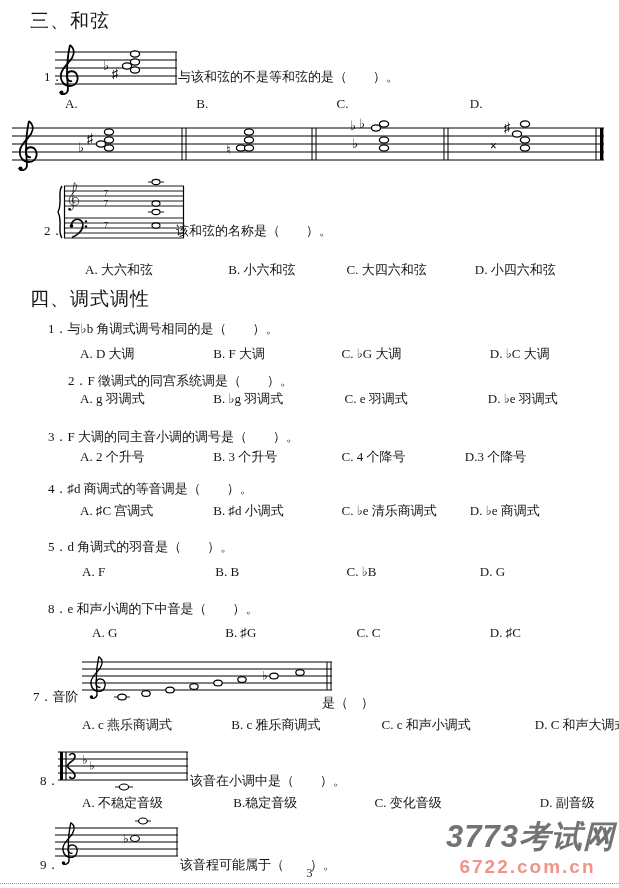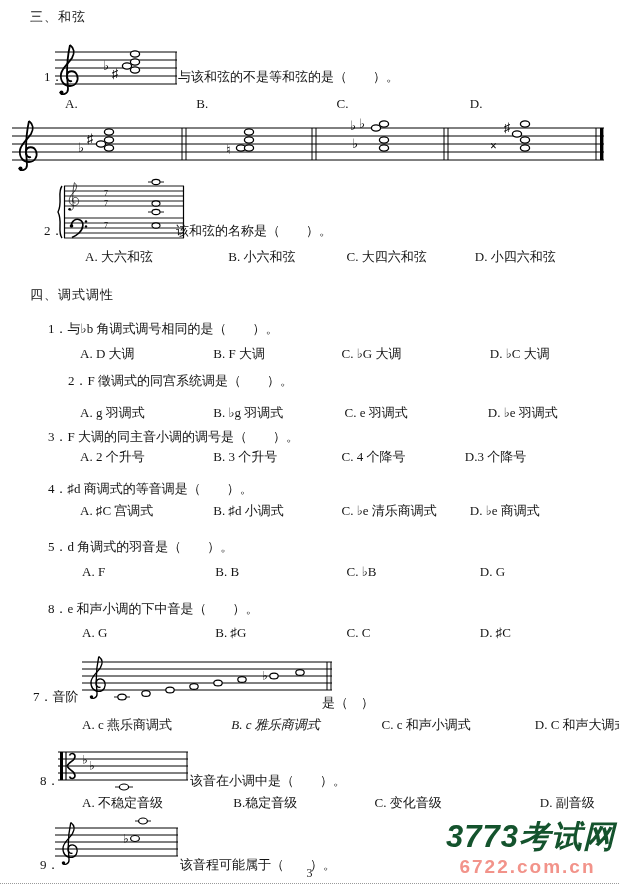--- a/index.html
+++ b/index.html
@@ -1,21 +1,21 @@
 <!DOCTYPE html>
 <html><head>
 <meta charset="utf-8">
 <style>
   html,body{margin:0;padding:0;background:#e8e8e8;}
   .page{
     position:relative;width:619px;height:888px;margin:0 auto;background:#fff;
     font-family:"Liberation Serif","DejaVu Serif",serif;color:#141414;overflow:hidden;
   }
   .abs{position:absolute;}
-  .heading{font-size:13px;letter-spacing:1px;}
+  .heading{font-size:19px;letter-spacing:1px;}
   .qtext{font-size:13px;white-space:nowrap;}
   .opts{position:absolute;font-size:13px;white-space:nowrap;}
   .opts span{display:inline-block;}
   svg{display:block;}
   .wm1{
     font-family:"Liberation Sans","DejaVu Sans",sans-serif;
     font-size:31px;font-weight:bold;font-style:italic;letter-spacing:1px;
   }
   .wm2{
     font-family:"Liberation Sans","DejaVu Sans",sans-serif;
@@ -171,36 +171,36 @@
       <ellipse cx="100" cy="47.5" rx="4" ry="2.6"></ellipse>
     </g>
   </svg>
 
   <div class="abs qtext" style="left:44px;top:222px;">2．</div>
   <div class="abs qtext" style="left:176px;top:222px;">该和弦的名称是（　　）。</div>
 
   <div class="opts" style="left:85px;top:248px;">
     <span style="width:140px;">A. 大六和弦</span>
     <span style="width:115px;">B. 小六和弦</span>
-    <span style="width:125px;">C. 大四六和弦</span>
+    <span style="width:125px;margin-top:13px;">C. 大四六和弦</span>
     <span>D. 小四六和弦</span>
   </div>
 
   <div class="abs heading" style="left:30px;top:286px;">四、调式调性</div>
 
   <div class="abs qtext" style="left:48px;top:320px;">1．与♭b 角调式调号相同的是（　　）。</div>
   <div class="opts" style="left:80px;top:345px;">
     <span style="width:130px;">A. D 大调</span>
     <span style="width:125px;">B. F 大调</span>
     <span style="width:145px;">C. ♭G 大调</span>
     <span>D. ♭C 大调</span>
   </div>
 
   <div class="abs qtext" style="left:48px;top:372px;margin-left:20px;">2．F 徵调式的同宫系统调是（　　）。</div>
-  <div class="opts" style="left:80px;top:390px;margin-top:14px;">
+  <div class="opts" style="left:80px;top:390px;">
     <span style="width:130px;">A. g 羽调式</span>
     <span style="width:128px;">B. ♭g 羽调式</span>
     <span style="width:140px;">C. e 羽调式</span>
     <span>D. ♭e 羽调式</span>
   </div>
 
   <div class="abs qtext" style="left:48px;top:428px;">3．F 大调的同主音小调的调号是（　　）。</div>
   <div class="opts" style="left:80px;top:448px;">
     <span style="width:130px;">A. 2 个升号</span>
     <span style="width:125px;">B. 3 个升号</span>
@@ -218,21 +218,21 @@
 
   <div class="abs qtext" style="left:48px;top:538px;">5．d 角调式的羽音是（　　）。</div>
   <div class="opts" style="left:82px;top:564px;">
     <span style="width:130px;">A. F</span>
     <span style="width:128px;">B. B</span>
     <span style="width:130px;">C. ♭B</span>
     <span>D. G</span>
   </div>
 
   <div class="abs qtext" style="left:48px;top:600px;">8．e 和声小调的下中音是（　　）。</div>
-  <div class="opts" style="left:82px;top:625px;">
+  <div class="opts" style="left:92px;top:625px;">
     <span style="width:130px;">A. G</span>
     <span style="width:128px;">B. ♯G</span>
     <span style="width:130px;">C. C</span>
     <span>D. ♯C</span>
   </div>
 
   <svg class="abs" style="left:82px;top:650px;" width="254" height="54" viewBox="0 0 254 54">
     <g stroke="#000" stroke-width="1">
       <line x1="0" y1="12" x2="250" y2="12"></line>
         <line x1="0" y1="19" x2="250" y2="19"></line>
@@ -257,21 +257,21 @@
       <ellipse cx="160" cy="29.5" rx="4.2" ry="2.9"></ellipse>
       <ellipse cx="192" cy="26" rx="4.2" ry="2.9"></ellipse>
       <ellipse cx="218" cy="22.5" rx="4.2" ry="2.9"></ellipse>
     </g>
     <text x="180" y="30" font-size="12">♭</text>
   </svg>
   <div class="abs qtext" style="left:33px;top:688px;">7．音阶</div>
   <div class="abs qtext" style="left:322px;top:694px;">是（　）</div>
   <div class="opts" style="left:82px;top:716px;">
     <span style="width:146px;">A. c 燕乐商调式</span>
-    <span style="width:147px;font-style:italic;">B. c 雅乐商调式</span>
+    <span style="width:147px;">B. c 雅乐商调式</span>
     <span style="width:150px;">C. c 和声小调式</span>
     <span>D. C 和声大调式</span>
   </div>
 
   <svg class="abs" style="left:58px;top:746px;" width="134" height="48" viewBox="0 0 134 48">
     <g stroke="#000" stroke-width="1">
       <line x1="0" y1="6" x2="130" y2="6"></line>
         <line x1="0" y1="13" x2="130" y2="13"></line>
       <line x1="0" y1="20" x2="130" y2="20"></line>
         <line x1="0" y1="27" x2="130" y2="27"></line>
@@ -317,20 +317,20 @@
       <line x1="80" y1="5" x2="96" y2="5" stroke-width="0.9"></line>
       <ellipse cx="88" cy="5" rx="4.4" ry="3"></ellipse>
       <ellipse cx="80" cy="22.5" rx="4.4" ry="3"></ellipse>
     </g>
     <text x="68" y="27" font-size="12">♭</text>
   </svg>
   <div class="abs qtext" style="left:40px;top:856px;">9．</div>
   <div class="abs qtext" style="left:180px;top:856px;">该音程可能属于（　　）。</div>
 
   <div class="abs" style="left:440px;top:816px;width:175px;text-align:right;">
-    <div class="wm1" style="color:#14532d;">3773考试网</div>
+    <div class="wm1" style="color:#737373;">3773考试网</div>
     <div class="wm2" style="color:#f2938a;margin-top:-2px;">6722.com.cn</div>
   </div>
 
   <div class="abs pagenum" style="left:0;top:866px;width:619px;text-align:center;">3</div>
   <div class="abs footline" style="left:0;top:883px;"></div>
 
 </div>
 
 </body></html>

